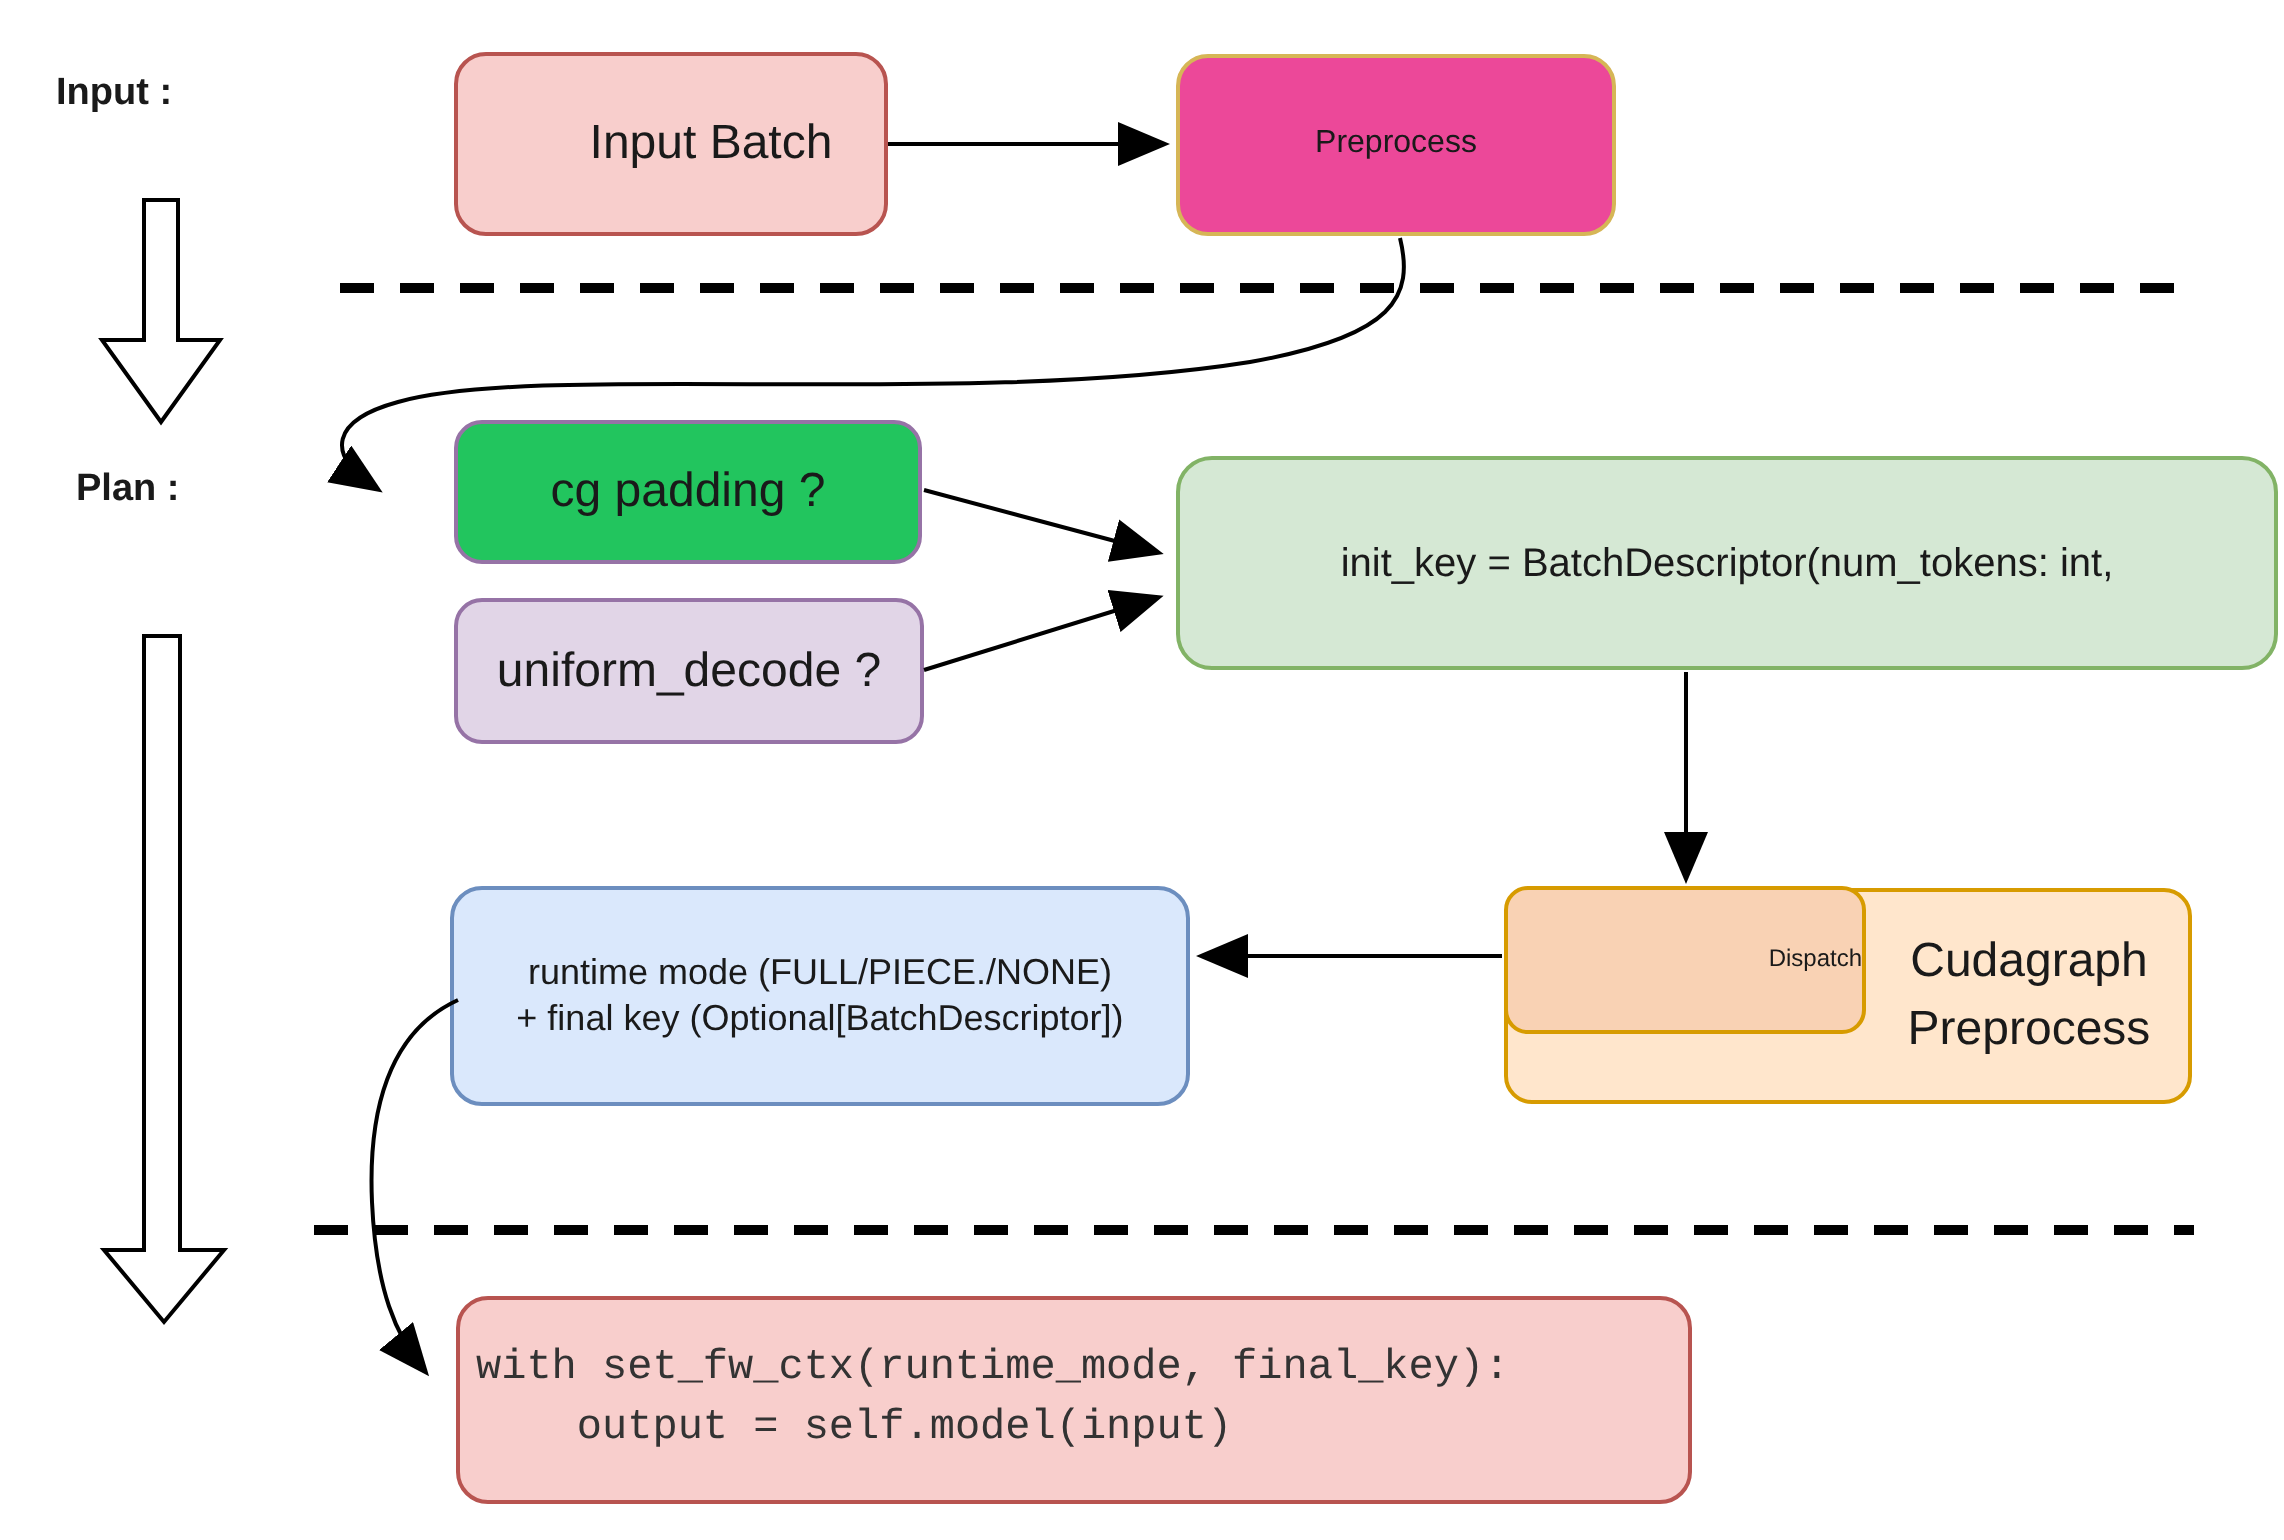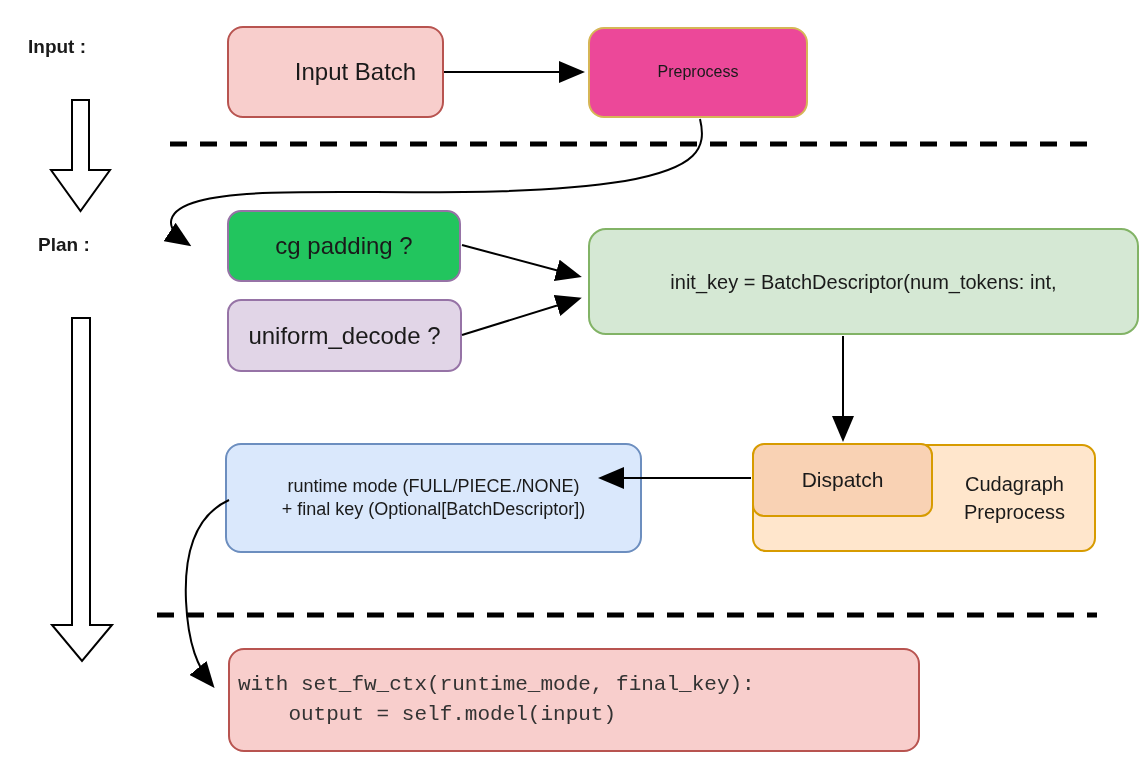--- a/index.html
+++ b/index.html
@@ -24,25 +24,25 @@
     font-weight:bold;
     font-size:19px;
     white-space:nowrap;
   }
   #node-input-batch{left:227px;top:26px;width:217px;height:92px;background:#f8cecc;border-color:#b85450;font-size:24px;padding-left:40px;}
   #node-preprocess{left:588px;top:27px;width:220px;height:91px;background:#ec4899;border-color:#d6b656;font-size:16px;}
   #node-cg-padding{left:227px;top:210px;width:234px;height:72px;background:#22c55e;border-color:#9673a6;font-size:24px;border-radius:14px;}
   #node-uniform-decode{left:227px;top:299px;width:235px;height:73px;background:#e1d5e7;border-color:#9673a6;font-size:24px;border-radius:14px;text-align:right;}
   #node-init-key{left:588px;top:228px;width:551px;height:107px;background:#d5e8d4;border-color:#82b366;font-size:20px;border-radius:18px;flex-direction:column;}
   #node-dispatcher{left:752px;top:444px;width:344px;height:108px;background:#ffe6cc;border-color:#d79b00;border-radius:14px;}
-  #dispatcher-label{position:absolute;left:933px;top:444px;width:163px;height:108px;display:flex;flex-direction:column;align-items:center;justify-content:center;font-size:20px;line-height:1.4;}
-  #node-dispatch{left:752px;top:443px;width:181px;height:74px;background:#f9d2b4;border-color:#d79b00;font-size:21px;border-radius:12px;}
-  #node-runtime{left:225px;top:443px;width:417px;height:110px;background:#dae8fc;border-color:#6c8ebf;font-size:18px;border-radius:16px;flex-direction:column;}
+  #dispatcher-label{position:absolute;left:933px;top:444px;width:163px;height:108px;display:flex;flex-direction:column;align-items:center;justify-content:center;font-size:24px;line-height:1.4;}
+  #node-dispatch{left:752px;top:443px;width:181px;height:74px;background:#f9d2b4;border-color:#d79b00;font-size:12px;border-radius:12px;justify-content:flex-end;}
+  #node-runtime{left:225px;top:443px;width:370px;height:110px;background:#dae8fc;border-color:#6c8ebf;font-size:18px;border-radius:16px;flex-direction:column;}
   #node-execute-code{
-    left:228px;top:648px;width:692px;height:104px;
+    left:228px;top:648px;width:618px;height:104px;
     background:#f8cecc;border-color:#b85450;border-radius:16px;
     font-family:"Liberation Mono","DejaVu Sans Mono",monospace;
     font-size:21px;color:#333333;
     flex-direction:column;align-items:flex-start;justify-content:center;
     padding-left:8px;text-align:left;
   }
   #node-execute-code .code-line{white-space:pre;line-height:1.45;}
   #label-input{left:28px;top:36px;}
   #label-plan{left:38px;top:234px;}
   #label-execute{left:24px;top:672px;}

